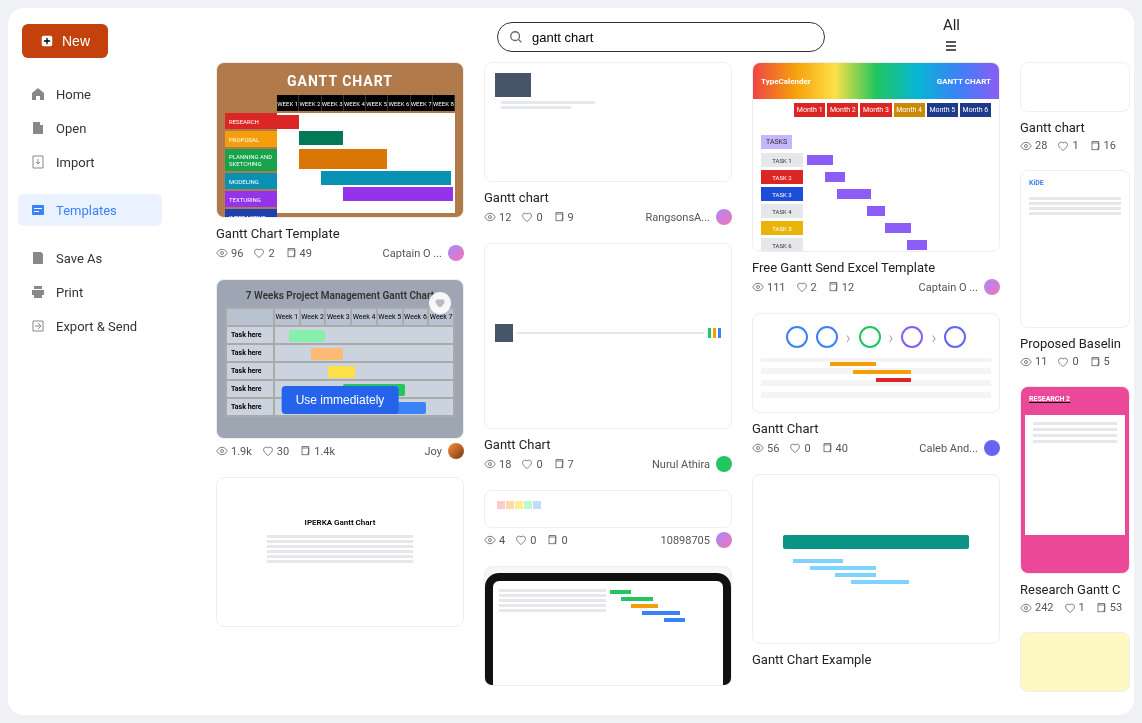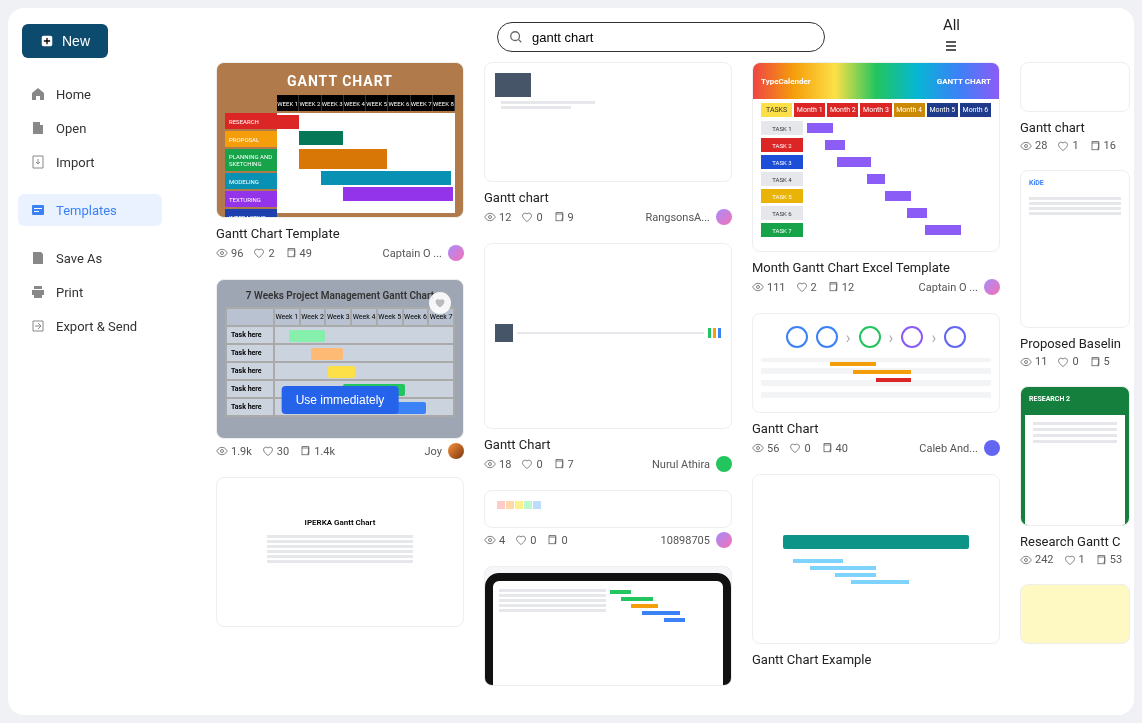--- a/index.html
+++ b/index.html
@@ -18,21 +18,21 @@
   height: 707px;
   display: flex;
   overflow: hidden;
 }
 .sidebar {
   width: 164px;
   padding: 16px 10px;
   flex-shrink: 0;
 }
 .new-btn {
-  background: #0c4a6e;
+  background: #c2410c;
   color: #fff;
   border: none;
   border-radius: 6px;
   padding: 9px 18px;
   font-size: 14px;
   font-weight: 500;
   display: flex;
   align-items: center;
   gap: 8px;
   cursor: pointer;
@@ -206,21 +206,21 @@
 .t5-tlabel{ width:42px; height:14px; font-size:6px; color:#fff; display:flex;align-items:center;justify-content:center;}
 .t5-tbar{ height:10px; background:#8b5cf6;}
 .t6 { height:100px; background:#fff; padding:12px 8px;}
 .t6-circles{ display:flex; gap:8px; align-items:center; justify-content:center; margin-bottom:10px;}
 .t6-circle{ width:22px; height:22px; border-radius:50%; border:2px solid;}
 .t6-chart{ height:40px; background:repeating-linear-gradient(0deg,#f3f4f6 0,#f3f4f6 6px,#fff 6px,#fff 12px); position:relative;}
 .t7 { height:170px; background:#fff;}
 .t8 { height:50px; background:#fff;}
 .t10 { height:38px; background:#fff;}
 .t11{ height:158px; background:#fff;}
-.t12{ height:140px; background:#15803d;}
+.t12{ height:188px; background:#ec4899;text-decoration:underline;}
 .t13{ height:60px; background:#fef9c3;}
 .mini-ghost { height:3px; background:#e5e7eb; margin:2px 20px;}
 .tablet-frame{ border:8px solid #111; border-radius:14px; width:100%; height:130px; background:#fff; margin-top:6px; padding:6px;}
 svg { display:block; }
 </style>
 </head>
 <body>
 
 <div class="app-shell">
   <aside class="sidebar">
@@ -629,21 +629,21 @@
 
         <div class="col">
           <div class="card">
             <div class="thumb t5">
               <div class="t5-rainbow">
                   <span class="tg">TypeCalender</span>
                   <span class="tg">GANTT CHART</span>
                 </div>
               <div class="t5-body">
                 <div class="t5-mrow">
-                  <div class="t5-mcell" style="background:#fde047;color:#333;">TASKS</div>
+                  <div class="t5-mcell" style="background:#c4b5fd;color:#333;margin-top:32px;">TASKS</div>
                   <div class="t5-mcell" style="background:#dc2626">Month 1</div>
                   <div class="t5-mcell" style="background:#dc2626">Month 2</div>
                   <div class="t5-mcell" style="background:#dc2626">Month 3</div>
                   <div class="t5-mcell" style="background:#ca8a04">Month 4</div>
                   <div class="t5-mcell" style="background:#1e3a8a">Month 5</div>
                   <div class="t5-mcell" style="background:#1e3a8a">Month 6</div>
                 </div>
                 <div class="t5-trow">
                     <div class="t5-tlabel" style="background:#e5e7eb;color:#333">TASK 1</div>
                     <div class="t5-tbar" style="width:26px"></div>
@@ -667,21 +667,21 @@
                 <div class="t5-trow">
                     <div class="t5-tlabel" style="background:#e5e7eb;color:#333">TASK 6</div>
                     <div class="t5-tbar" style="width:20px;margin-left:100px"></div>
                   </div>
                 <div class="t5-trow">
                     <div class="t5-tlabel" style="background:#16a34a">TASK 7</div>
                     <div class="t5-tbar" style="width:36px;margin-left:118px"></div>
                   </div>
               </div>
             </div>
-            <div class="card-title">Month Gantt Chart Excel Template</div>
+            <div class="card-title">Free Gantt Send Excel Template</div>
             <div class="card-meta">
               <div class="stats">
                 <span class="stat">
                     <svg width="12" height="12" viewBox="0 0 16 16" fill="none" stroke="currentColor">
                       <path d="M1 8s2.5-5 7-5 7 5 7 5-2.5 5-7 5-7-5-7-5z"></path>
                       <circle cx="8" cy="8" r="2"></circle>
                     </svg>
                     <span>111</span>
                   </span>
                 <span class="stat">

